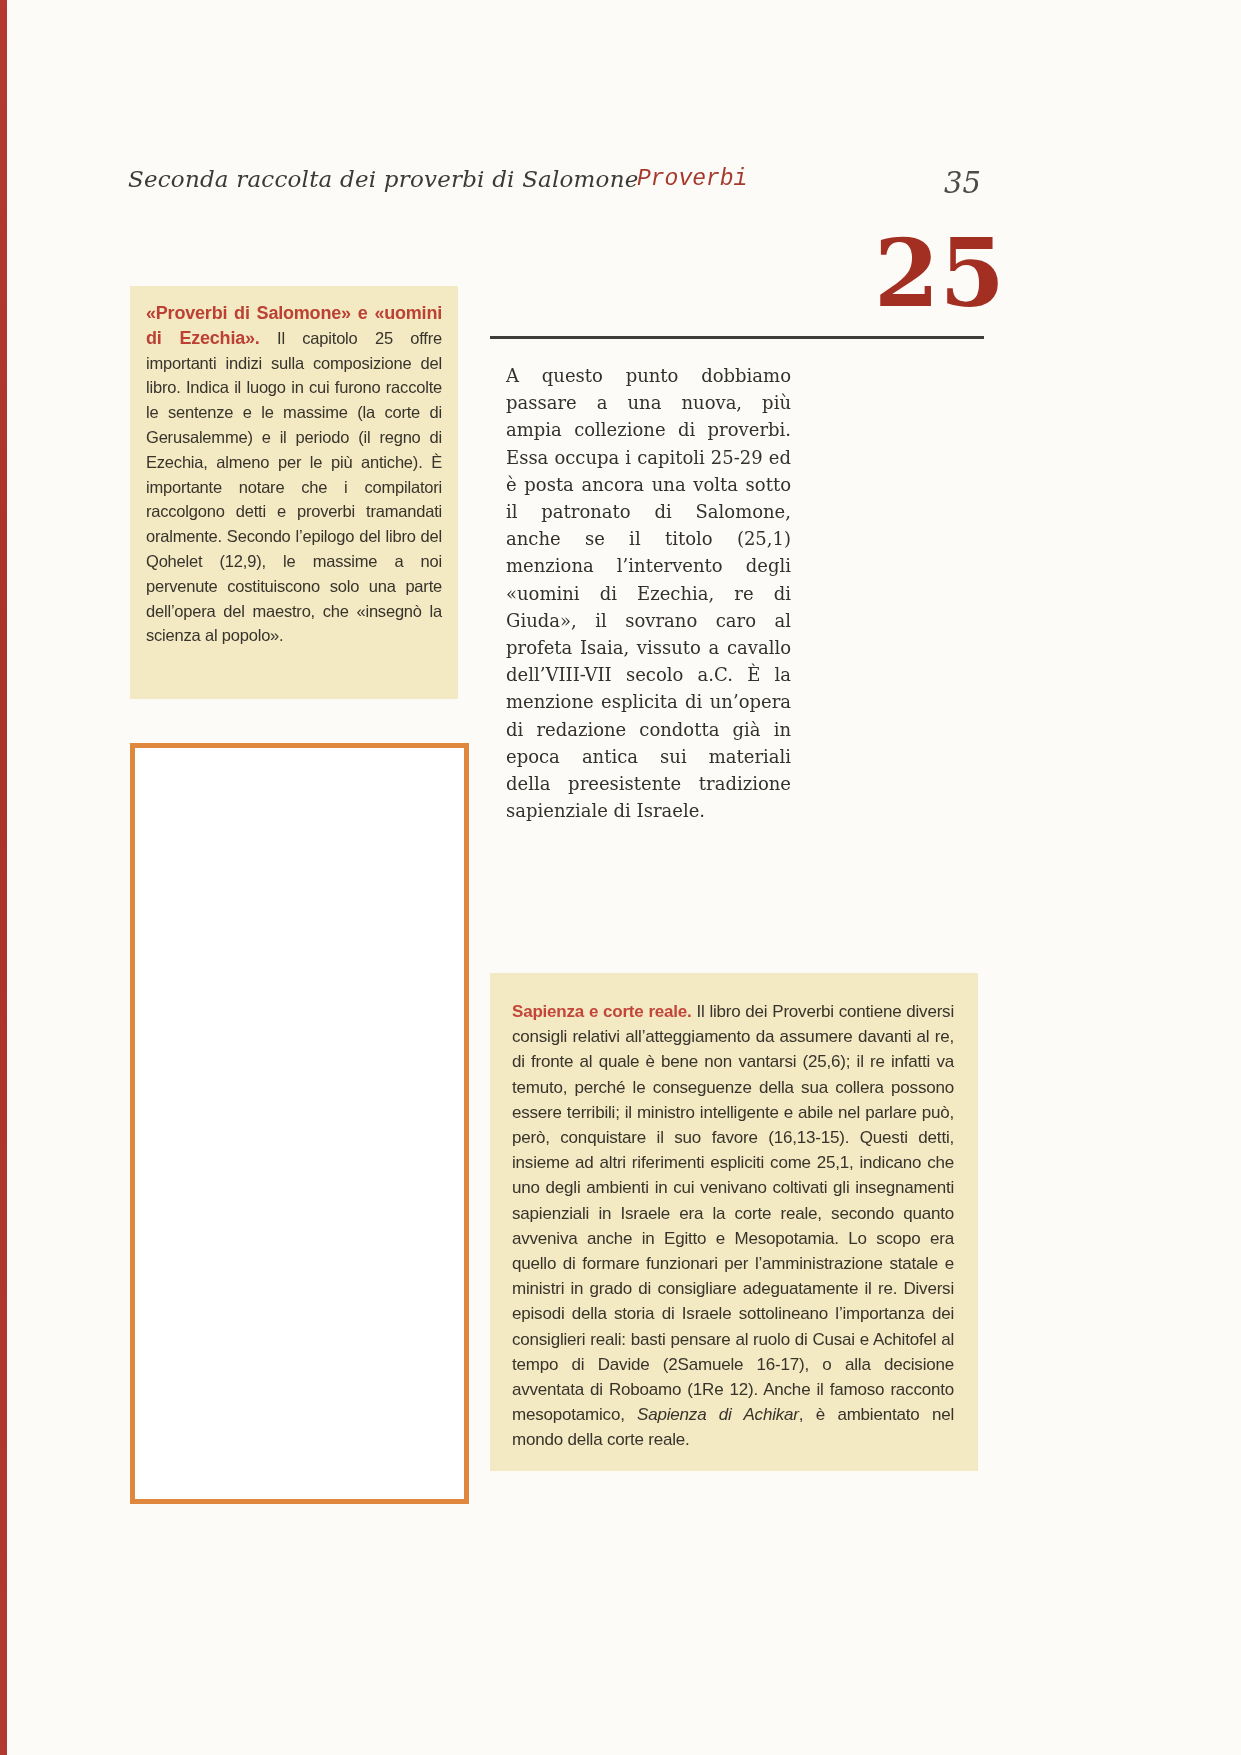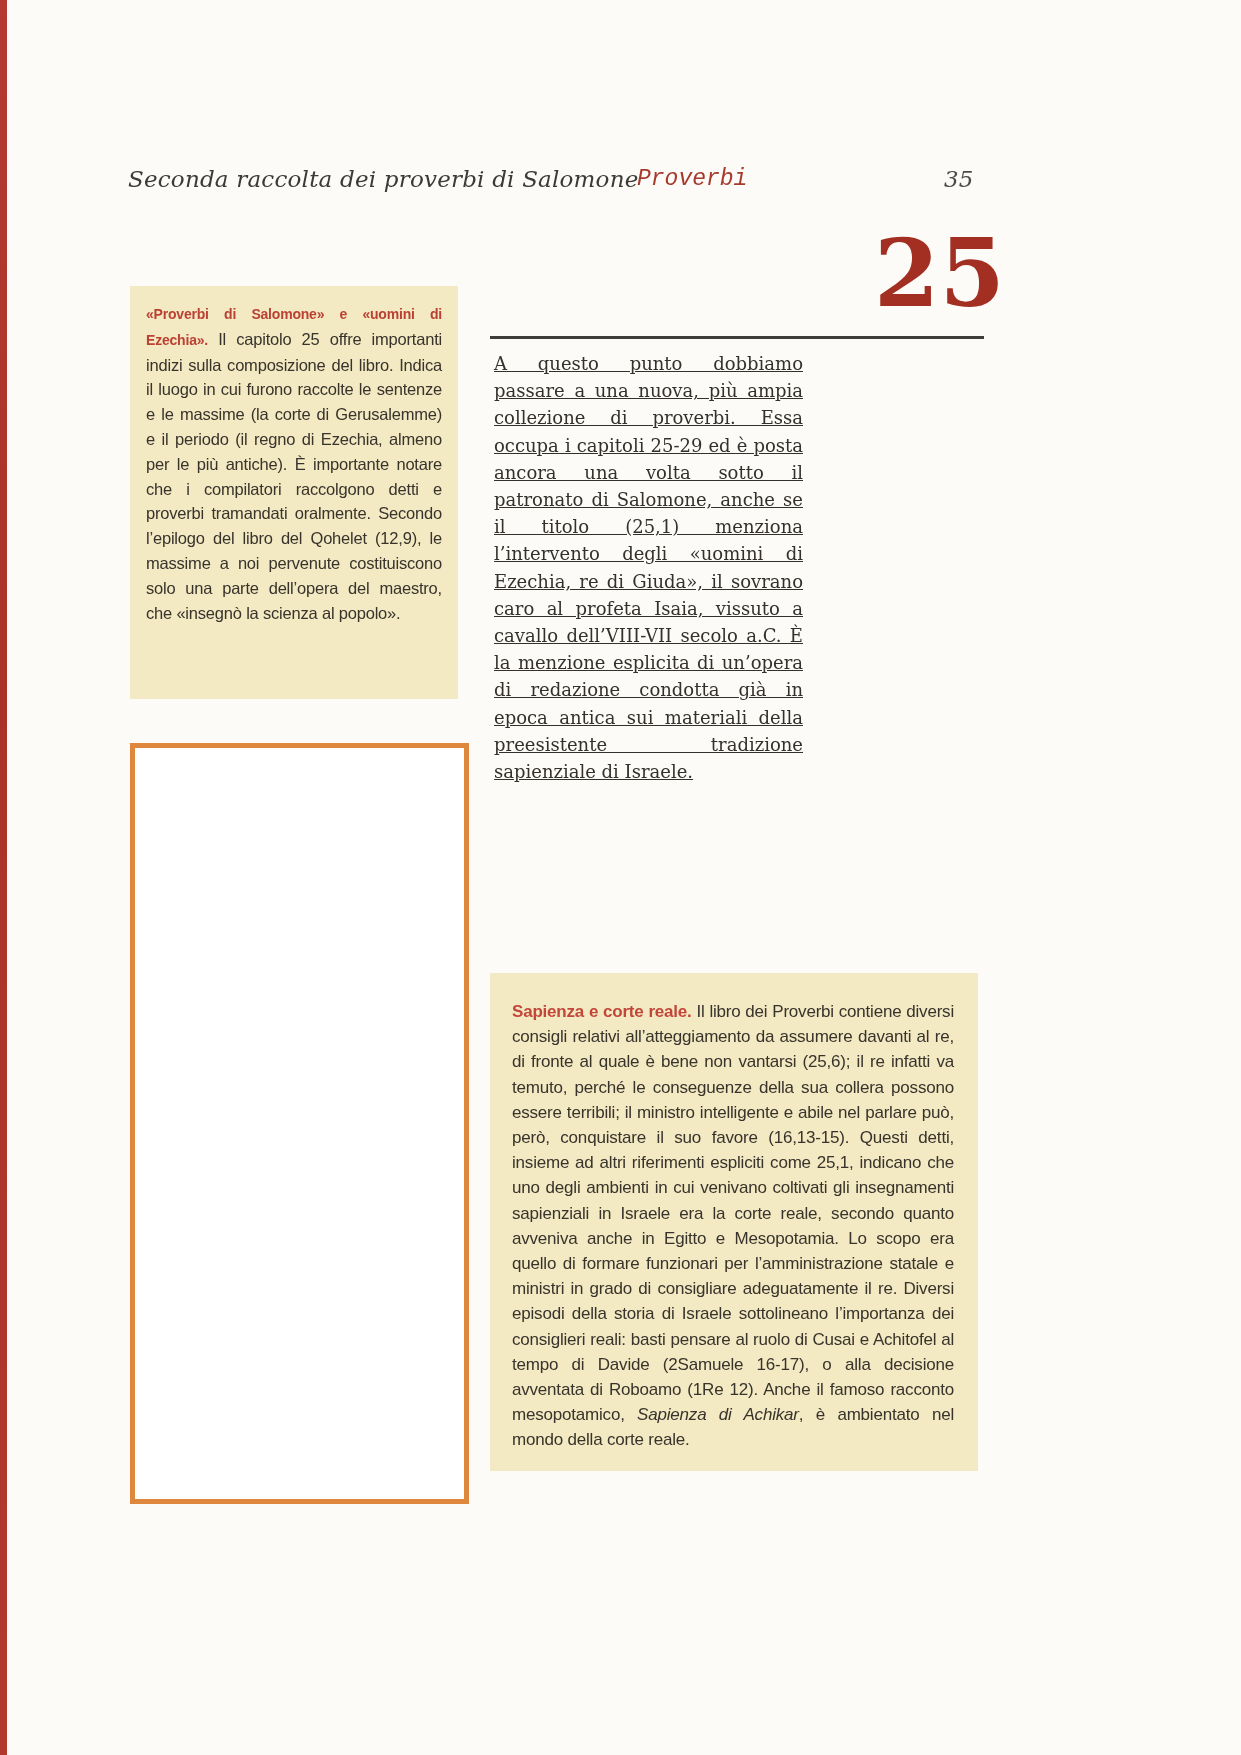--- a/index.html
+++ b/index.html
@@ -22,21 +22,21 @@
     font-size:23px;color:#3b3a37;letter-spacing:.2px;
   }
   .rh-center{
     position:absolute;left:637px;top:166px;
     font-family:Liberation Mono, monospace;font-style:italic;
     font-size:23px;color:#a63a2c;
   }
   .rh-num{
     position:absolute;left:944px;top:166px;
     font-family:"DejaVu Serif",serif;font-style:italic;
-    font-size:23px;color:#4c4b48;
+    font-size:29px;color:#4c4b48;
   }
   
   .chap-num{
     position:absolute;left:874px;top:222px;
     font-family:"DejaVu Serif",serif;font-weight:700;
     font-size:94px;line-height:1.1;color:#a22f22;
   }
   .head-rule{
     position:absolute;left:490px;top:336px;width:494px;height:3px;
     background:#3d3d3b;
@@ -54,36 +54,36 @@
     text-align:justify;
   }
   .note p{margin:0;}
   .note .lead{font-weight:700;color:#bb4134;}
   .left-note{
     left:130px;top:286px;width:328px;height:413px;
     padding:15px 16px 12px 16px;
     font-size:16.5px;line-height:24.8px;
     letter-spacing:-.2px;
   }
-  .left-note .lead{font-size:14px;}
+  .left-note .lead{font-size:18px;}
   .bottom-note{
     left:490px;top:973px;width:488px;height:498px;
     padding:26px 24px 20px 22px;
     font-size:17px;line-height:25.2px;
     letter-spacing:-.2px;
   }
   .bottom-note .lead{color:#c2473a;}
   
   .main-col{
     position:absolute;left:490px;top:346px;width:317px;
     font-family:"DejaVu Serif",serif;
     font-size:18px;line-height:27.2px;
     color:#34312c;text-align:justify;
   }
-  .main-col p{margin:4px;text-decoration:underline;}
+  .main-col p{margin:16px;}
   
   .img-frame{
     position:absolute;left:130px;top:743px;width:339px;height:761px;
     box-sizing:border-box;border:5px solid #e0873e;background:#ffffff;
   }
 </style>
 </head>
 <body>
 
 <div class="page">

